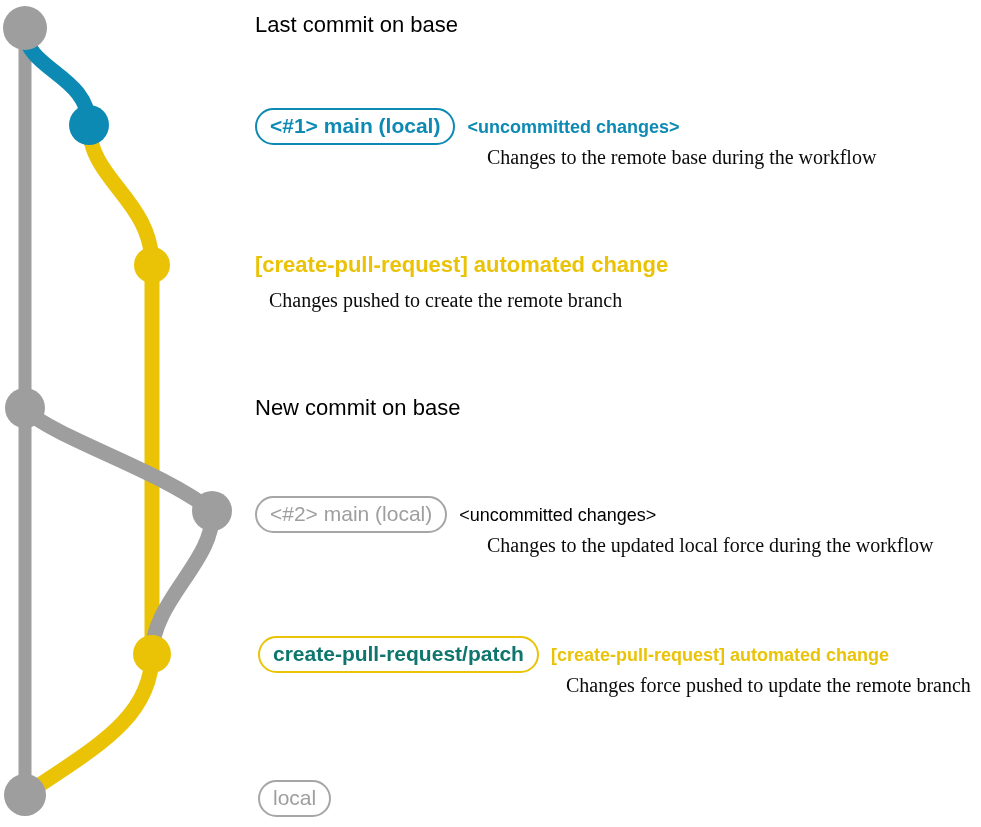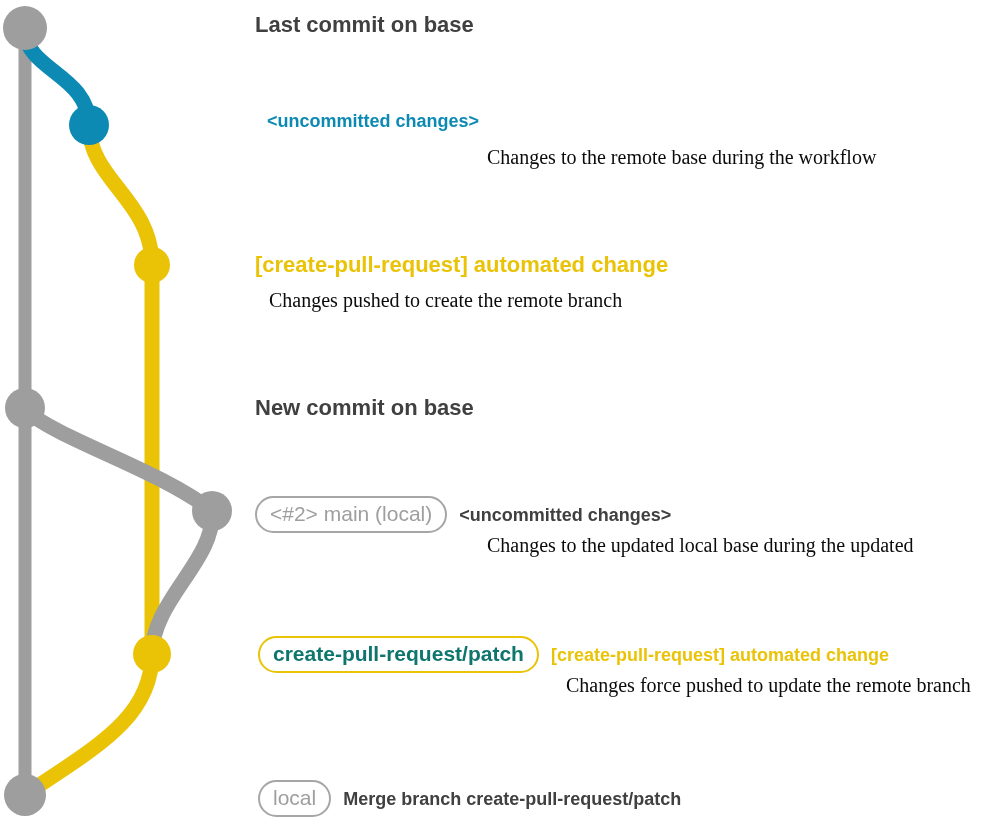--- a/index.html
+++ b/index.html
@@ -62,21 +62,21 @@
   .pill-gray  { border-color: #a6a6a6; color: #9e9e9e; }
 
   .subject {
     font-size: 18px;
     line-height: 26px;
     font-family: "Liberation Sans", sans-serif;
     margin-left: 12px;
   }
   .subject-teal   { color: #0d8ab4; font-weight: bold; }
   .subject-yellow { color: #eac307; font-weight: bold; }
-  .subject-gray   { color: #404040; font-weight: bold; }
+  .subject-gray   { color: #000000; font-weight: normal; }
 
   .standalone-subject {
     font-size: 22px;
     line-height: 26px;
     font-family: "Liberation Sans", sans-serif;
   }
 
   .note {
     position: absolute;
     font-family: "Liberation Serif", serif;
@@ -117,20 +117,21 @@
 <div class="labels-layer">
 
   <div class="row" style="left:255px; top:12px;">
     <div class="row-main">
       <span class="standalone-subject subject-gray">Last commit on base</span>
     </div>
   </div>
 
   <div class="row" style="left:255px; top:108px;">
     <div class="row-main">
+      <span class="pill pill-teal">&lt;#1&gt; main (local)</span>
       <span class="subject subject-teal">&lt;uncommitted changes&gt;</span>
     </div>
   </div>
   <div class="note" style="left:487px; top:145px;">Changes to the remote base during the workflow</div>
 
   <div class="row" style="left:255px; top:252px;">
     <div class="row-main">
       <span class="standalone-subject subject-yellow">[create-pull-request] automated change</span>
     </div>
   </div>
@@ -141,30 +142,29 @@
       <span class="standalone-subject subject-gray">New commit on base</span>
     </div>
   </div>
 
   <div class="row" style="left:255px; top:496px;">
     <div class="row-main">
       <span class="pill pill-gray">&lt;#2&gt; main (local)</span>
       <span class="subject subject-gray">&lt;uncommitted changes&gt;</span>
     </div>
   </div>
-  <div class="note" style="left:487px; top:533px;">Changes to the updated local base during the updated</div>
+  <div class="note" style="left:487px; top:533px;">Changes to the updated local force during the workflow</div>
 
   <div class="row" style="left:258px; top:636px;">
     <div class="row-main">
       <span class="pill pill-yellow">create-pull-request/patch</span>
       <span class="subject subject-yellow">[create-pull-request] automated change</span>
     </div>
   </div>
   <div class="note" style="left:566px; top:673px;">Changes force pushed to update the remote branch</div>
 
   <div class="row" style="left:258px; top:780px;">
     <div class="row-main">
       <span class="pill pill-gray">local</span>
-      <span class="subject subject-gray">Merge branch create-pull-request/patch</span>
     </div>
   </div>
 
 </div>
 
 </body></html>

